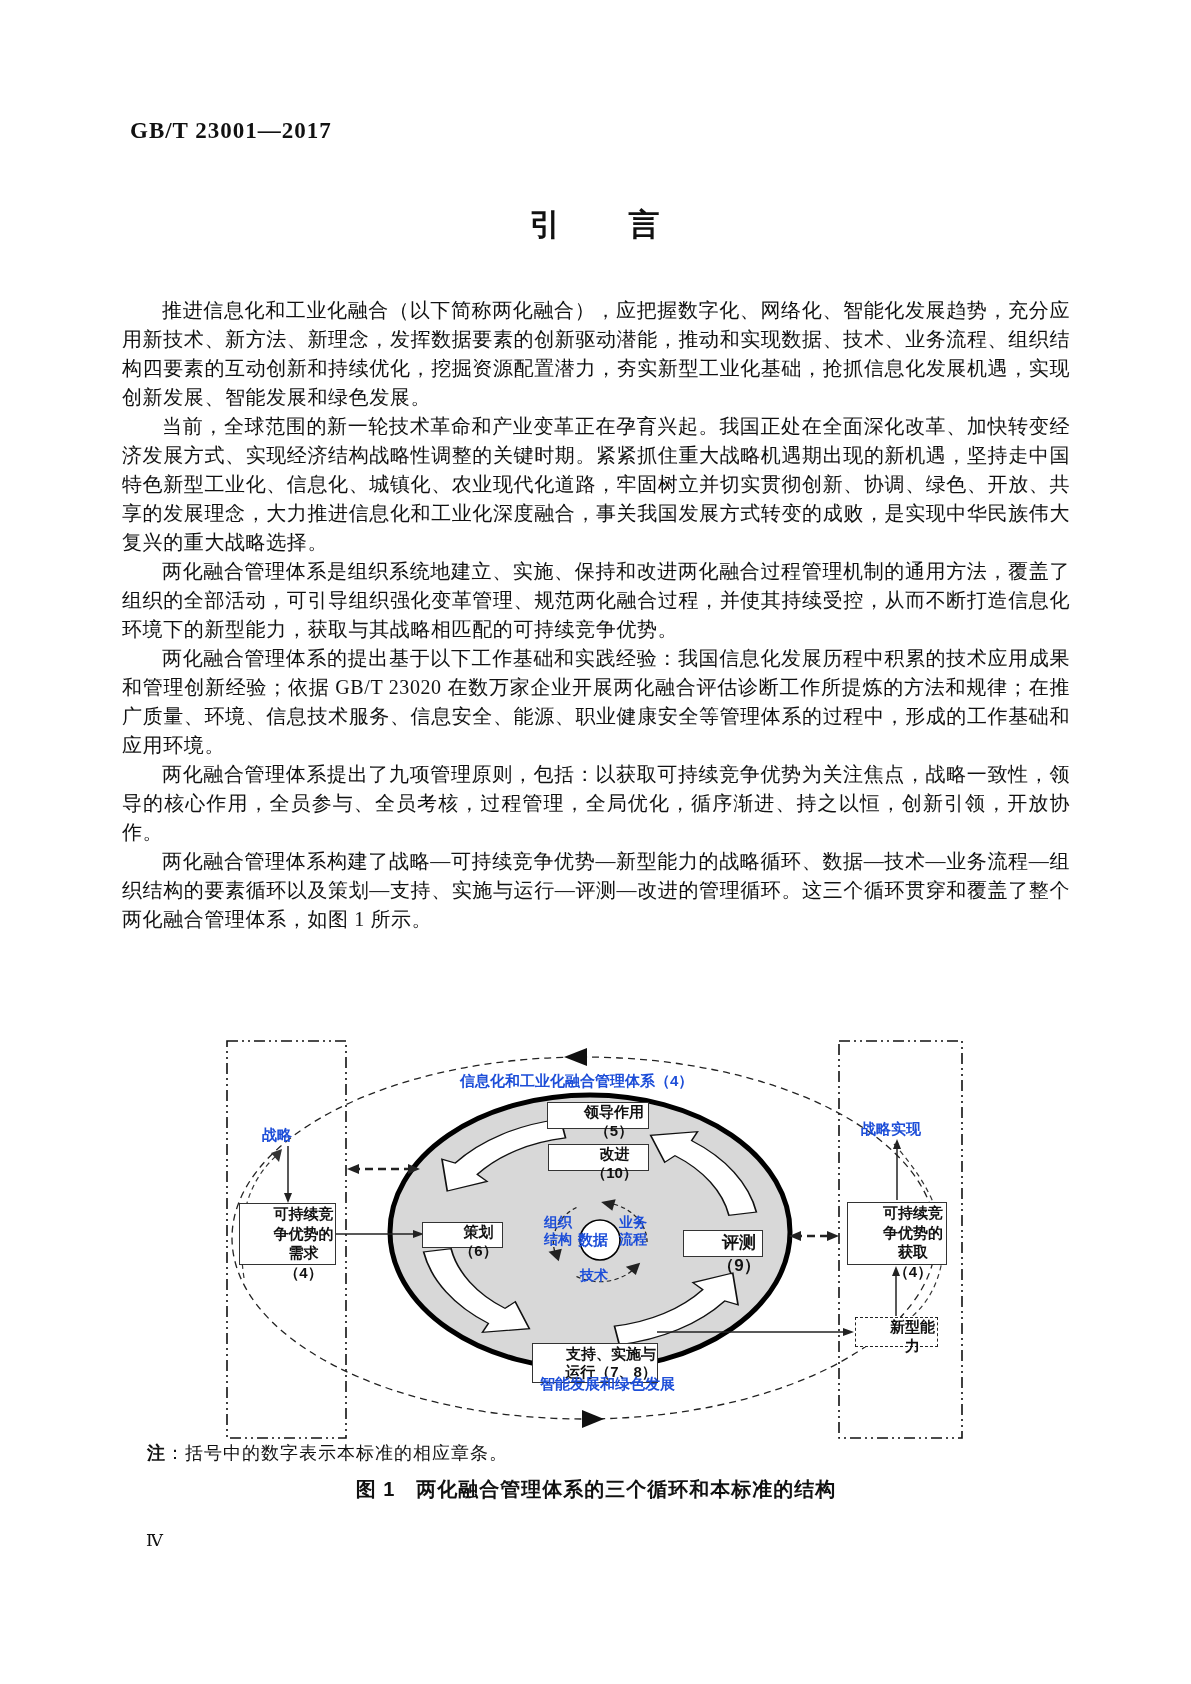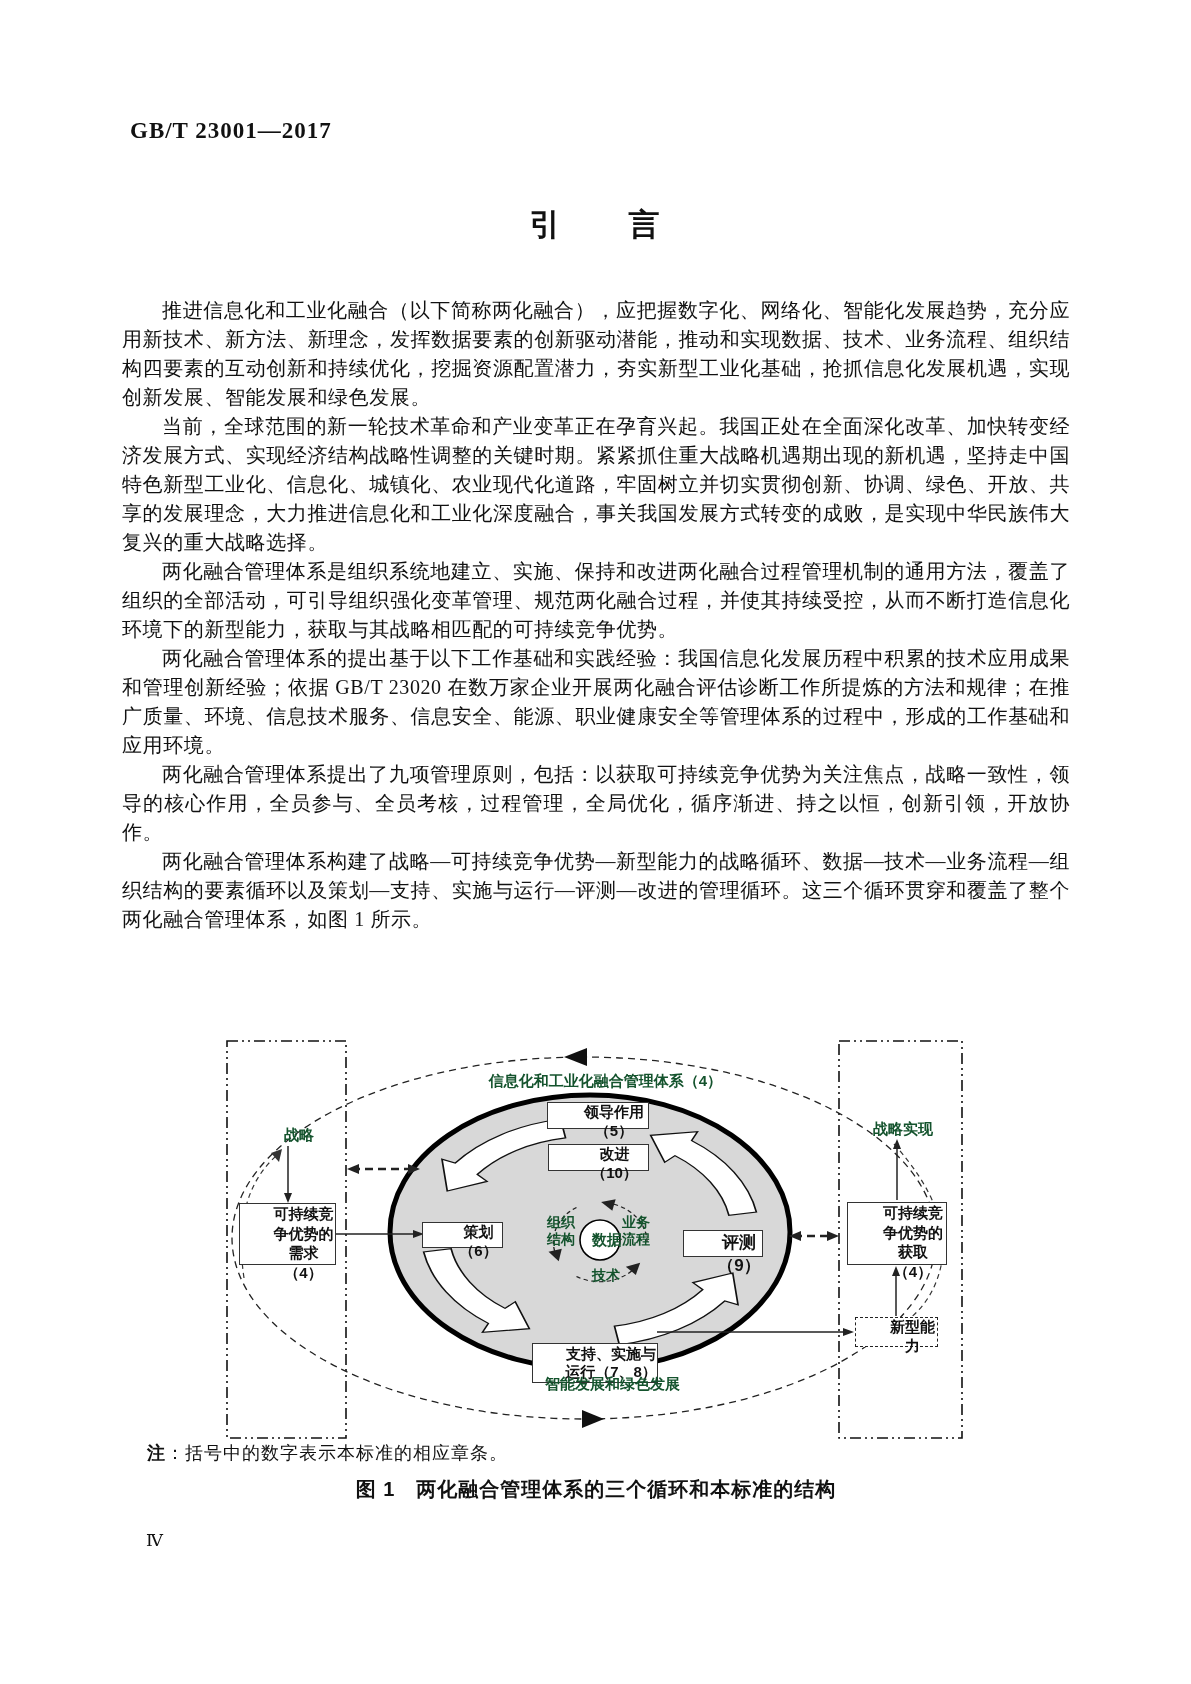--- a/index.html
+++ b/index.html
@@ -12,21 +12,21 @@
              font-size:31px;font-weight:bold;letter-spacing:2px;
              font-family:"Liberation Sans","DejaVu Sans",sans-serif;}
   
   .body-text{position:absolute;left:122px;top:296px;width:948px;
              font-size:20px;line-height:29px;letter-spacing:0.6px;text-align:justify;}
   .body-text p{margin:0;text-indent:2em;}
   
   #diagram{position:absolute;left:150px;top:1030px;width:900px;height:410px;}
   #diagram svg{position:absolute;left:0;top:0;}
   .dlabel{position:absolute;font-family:"Liberation Sans","DejaVu Sans",sans-serif;
-          font-weight:bold;color:#14532d;text-align:right;}
+          font-weight:bold;color:#1d4ed8;text-align:left;}
   .dbox{position:absolute;box-sizing:border-box;background:#fff;border:1.5px solid #333;
         font-family:"Liberation Sans","DejaVu Sans",sans-serif;font-weight:bold;
         color:#111;text-align:center;display:flex;align-items:center;justify-content:center;
         flex-wrap:wrap;padding-left:32px;}
   .dbox .inner{width:100%;}
   .note-line{position:absolute;left:147px;top:1441px;font-size:18px;letter-spacing:1px;}
   .note-line b{font-family:"Liberation Sans","DejaVu Sans",sans-serif;}
   .fig-caption{position:absolute;left:122px;top:1476px;width:948px;text-align:center;
                font-size:20px;font-weight:bold;letter-spacing:1px;
                font-family:"Liberation Sans","DejaVu Sans",sans-serif;}

